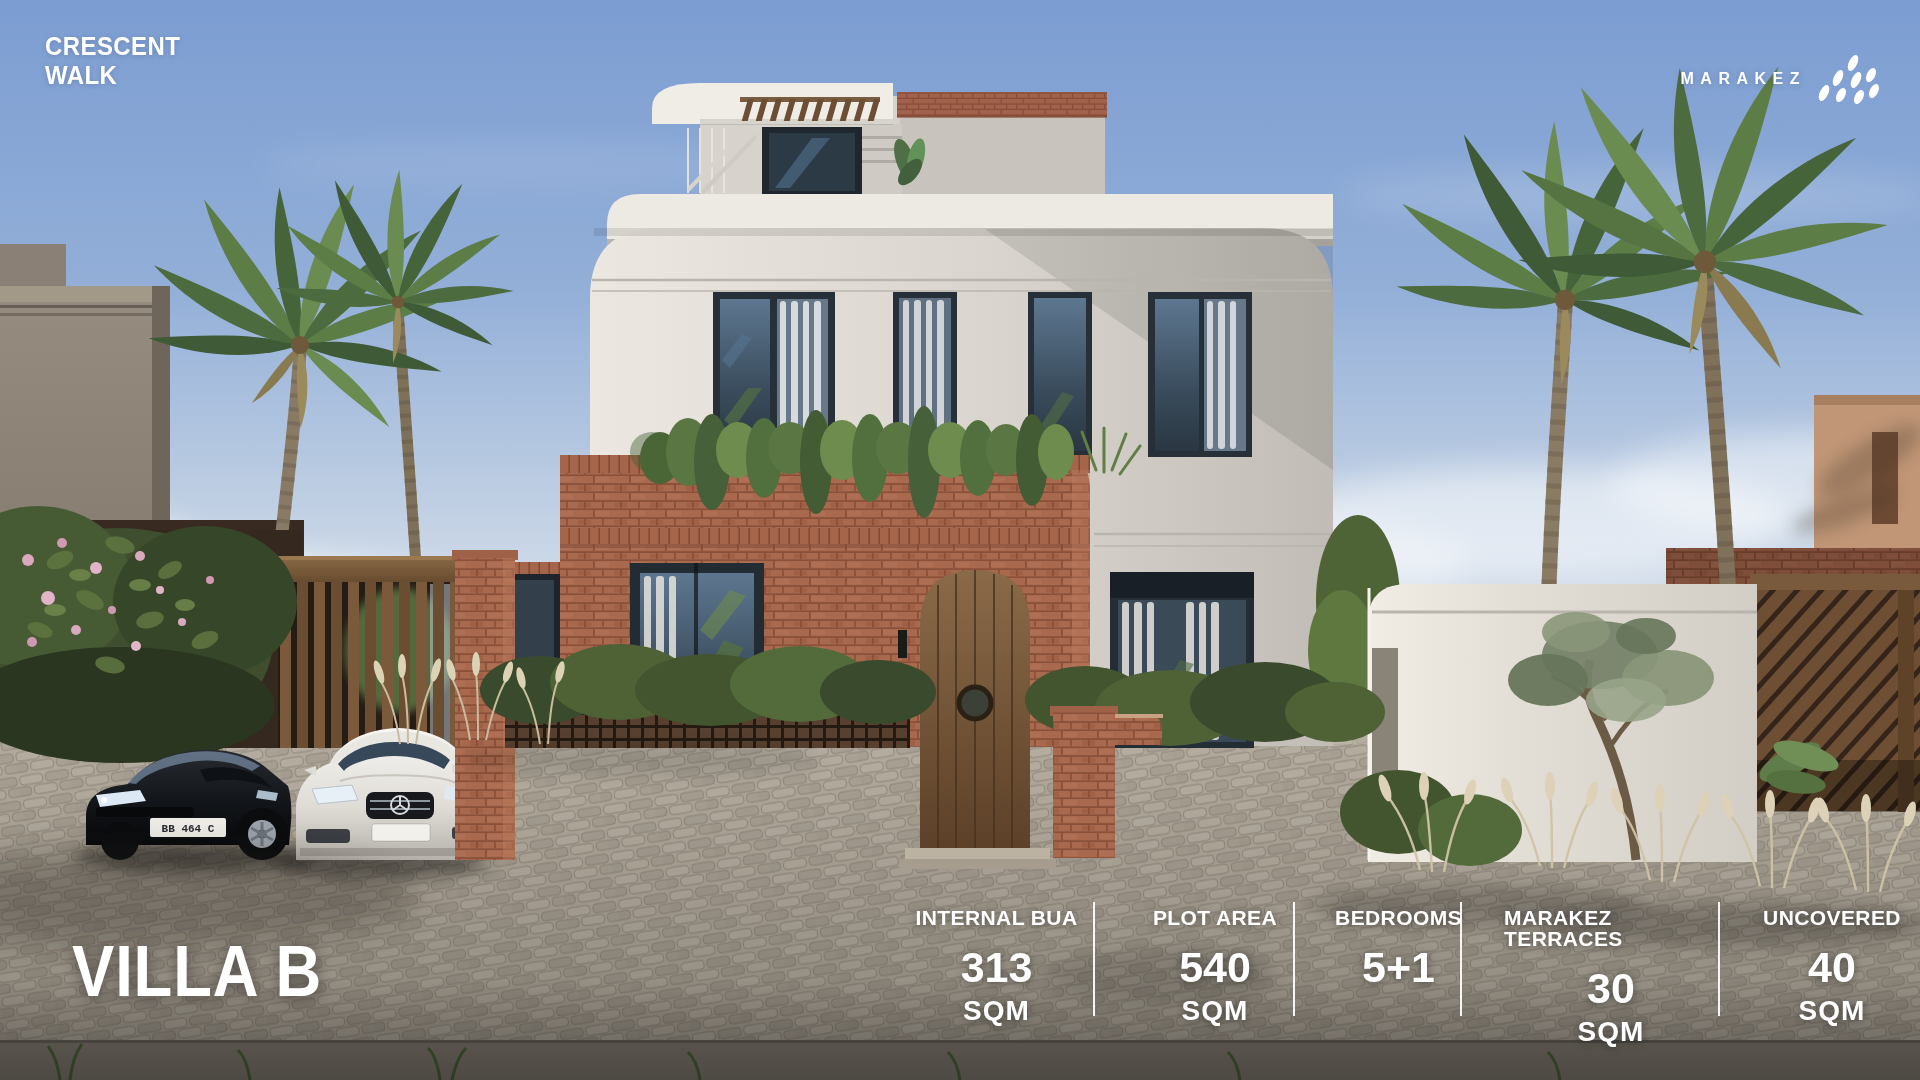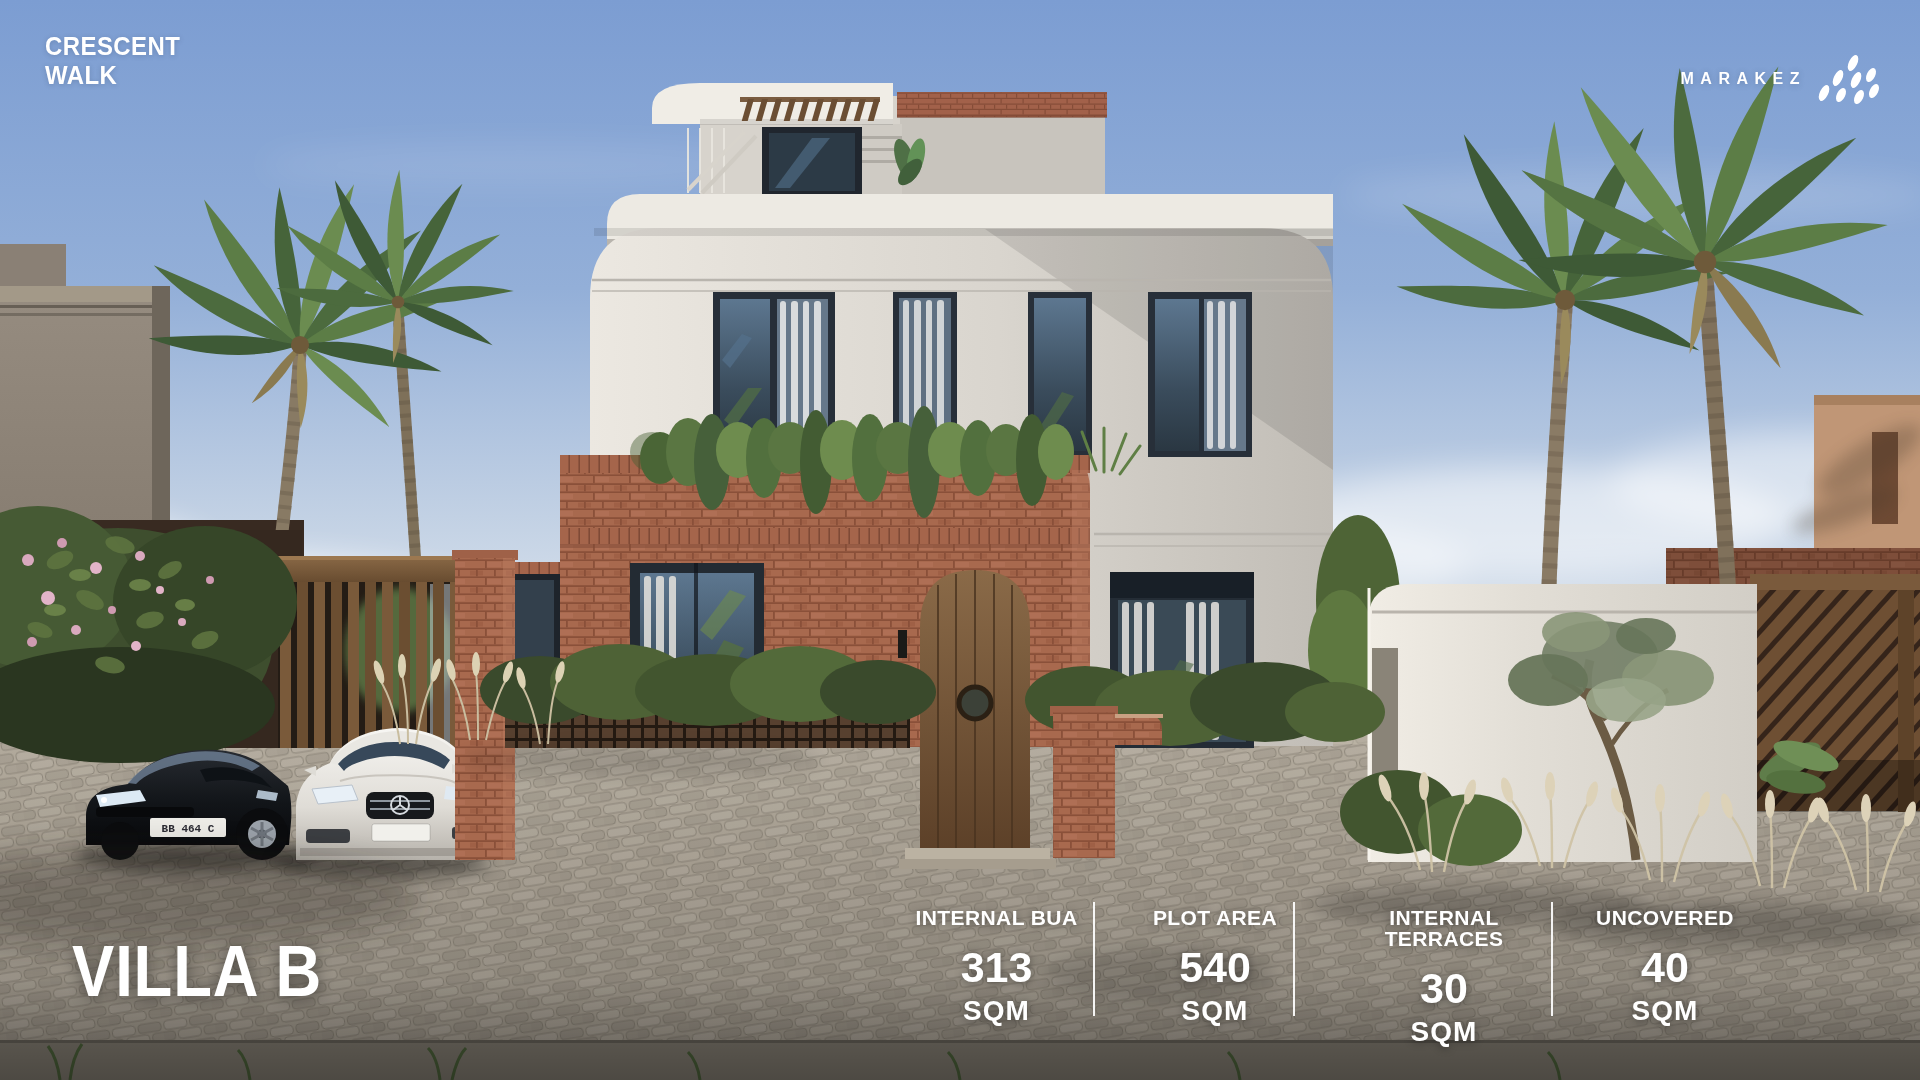--- a/index.html
+++ b/index.html
@@ -13,21 +13,21 @@
     text-shadow:0 1px 6px rgba(40,60,90,.25);}
   .brand{right:40px;top:52px;display:flex;align-items:center;gap:10px;}
   .brand-name{font-size:16px;font-weight:600;letter-spacing:6.5px;
     text-shadow:0 1px 6px rgba(40,60,90,.3);}
   .brand-logo{width:64px;height:54px;display:block;}
   .villa-title{left:72px;top:930px;font-size:72px;font-weight:700;letter-spacing:1px;
     transform:scaleX(.88);transform-origin:left top;
     text-shadow:0 2px 16px rgba(0,0,0,.45);}
   .stats-bar{left:900px;top:902px;width:1020px;height:114px;display:flex;}
   .stat-col{box-sizing:border-box;height:114px;display:flex;flex-direction:column;
-    align-items:center;justify-content:flex-start;text-align:center;color:#fff;
+    align-items:center;justify-content:flex-start;text-align:left;color:#fff;
     text-shadow:0 1px 8px rgba(0,0,0,.45);}
   .stat-col + .stat-col{border-left:2px solid rgba(255,255,255,.92);padding-left:42px;}
   .stat-label{font-size:21px;font-weight:700;letter-spacing:.4px;margin-top:5px;line-height:1;}
   .stat-value{font-size:43px;font-weight:700;line-height:1;margin-top:18px;}
   .stat-unit{font-size:28px;font-weight:700;letter-spacing:1px;line-height:1;margin-top:8px;}
 </style>
 </head>
 <body>
 
 <div class="stage">
@@ -695,23 +695,28 @@
     <div class="stat-value">313</div>
     <div class="stat-unit">SQM</div>
   </div>
 
   <div class="stat-col" style="width: 200px;">
     <div class="stat-label">PLOT AREA</div>
     <div class="stat-value">540</div>
     <div class="stat-unit">SQM</div>
   </div>
 
+  <div class="stat-col" style="width: 167px;">
+    <div class="stat-label">BEDROOMS</div>
+    <div class="stat-value">5+1</div>
+
+  </div>
 
   <div class="stat-col" style="width: 258px;">
-    <div class="stat-label">INTERNAL TERRACES</div>
+    <div class="stat-label">MARAKEZ TERRACES</div>
     <div class="stat-value">30</div>
     <div class="stat-unit">SQM</div>
   </div>
 
   <div class="stat-col" style="width: 184px;">
     <div class="stat-label">UNCOVERED</div>
     <div class="stat-value">40</div>
     <div class="stat-unit">SQM</div>
   </div>
 </div>

